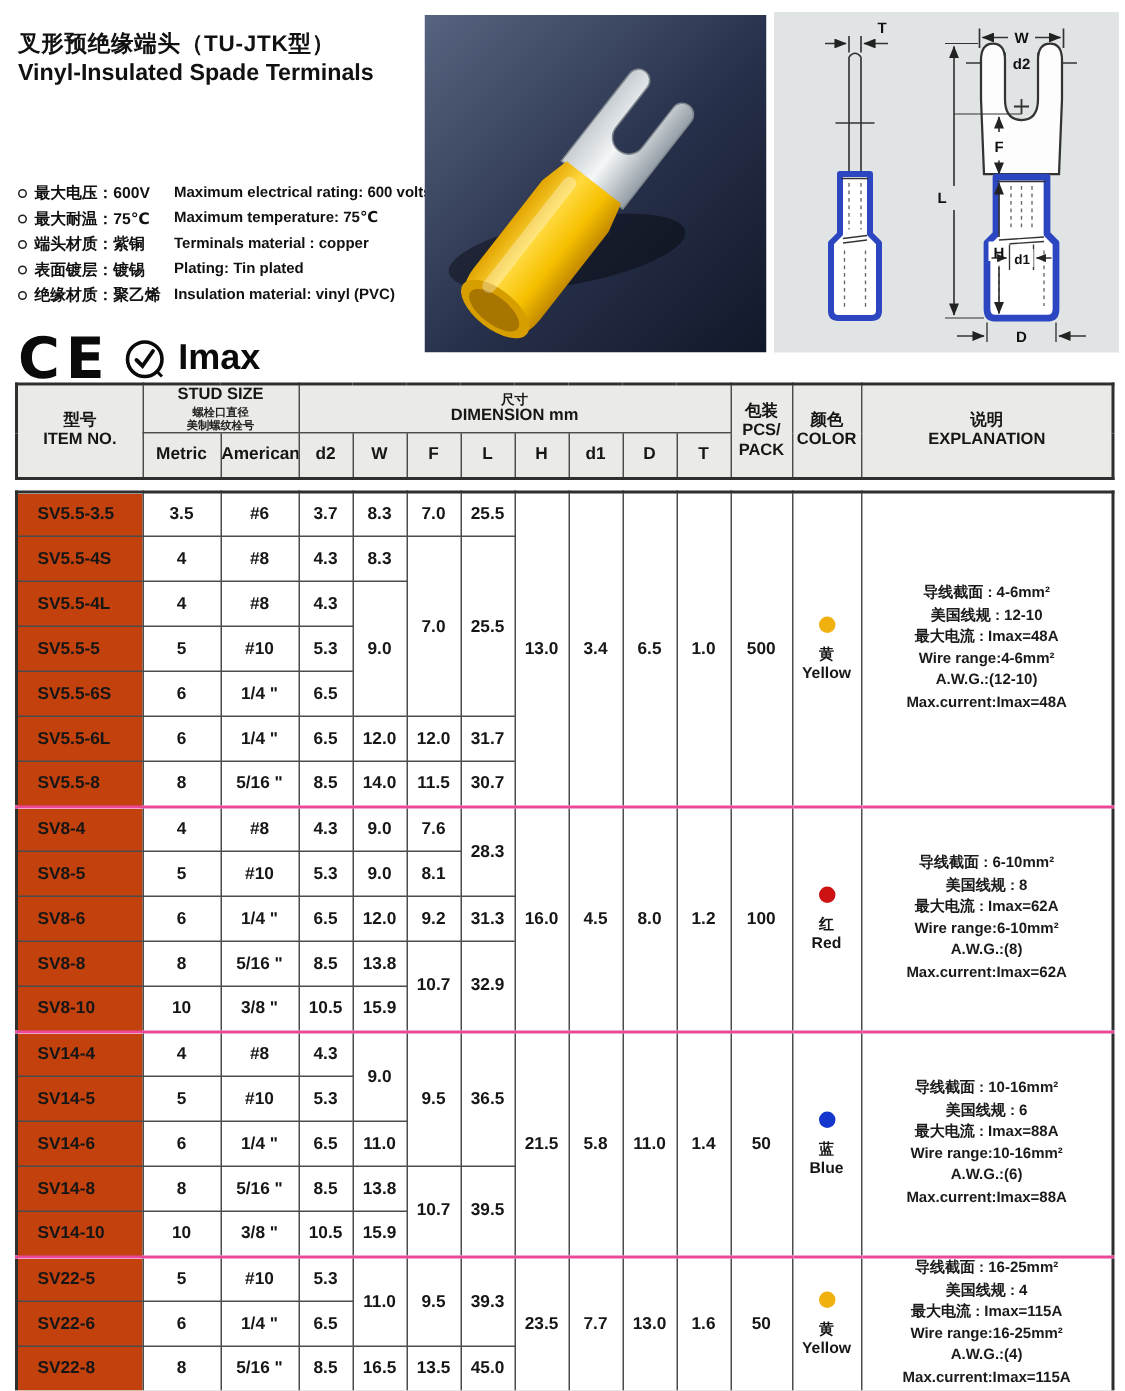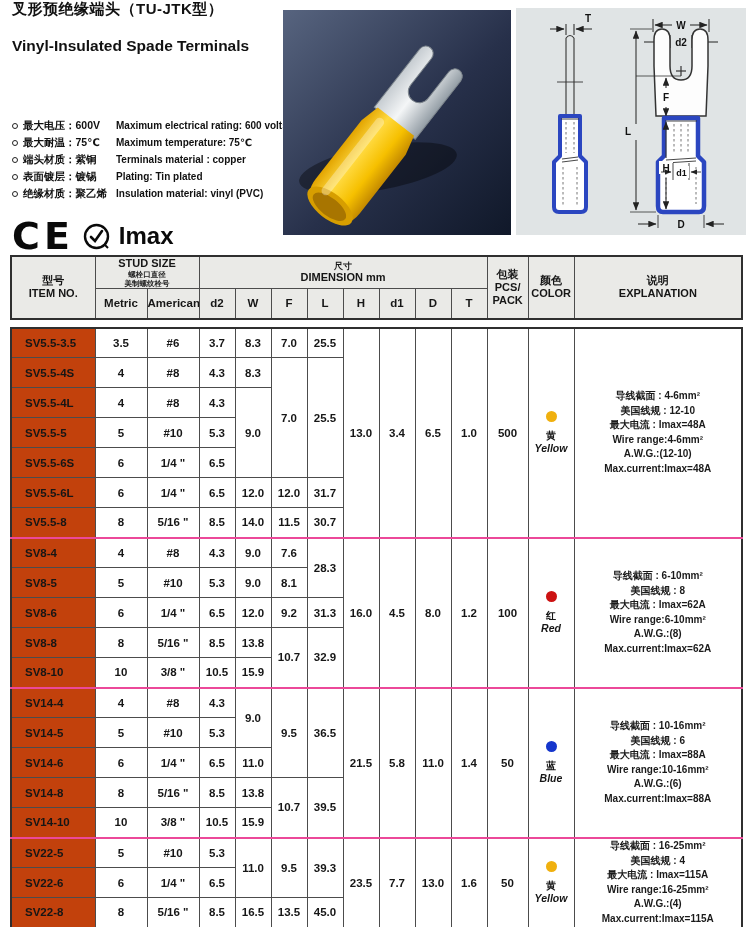--- a/index.html
+++ b/index.html
@@ -1,22 +1,22 @@
 <!DOCTYPE html>
 <html><head>
 <meta charset="utf-8">
 <style>
   * { margin:0; padding:0; box-sizing:border-box; }
   body { background:#ffffff; font-family:"Liberation Sans","DejaVu Sans",sans-serif; }
   .page { position:relative; width:750px; height:927px; background:#fff; overflow:hidden; }
 
   
-  .top-left { position:absolute; left:12px; top:0; width:268px; }
+  .top-left { position:absolute; left:12px; top:20px; width:268px; }
   .title-zh { font-size:15px; font-weight:bold; color:#111; letter-spacing:0.5px; }
-  .title-en { font-size:15.5px; font-weight:bold; color:#111; margin-top:18px; }
+  .title-en { font-size:15.5px; font-weight:bold; color:#111; margin-top:1px; }
   .spec-list { margin-top:62px; }
   .spec-row { display:flex; align-items:center; height:17px; }
   .bullet { width:6px; height:6px; border:1.6px solid #222; border-radius:50%; margin-right:5px; flex:0 0 auto; }
   .szh { font-size:10.5px; font-weight:bold; color:#111; width:93px; flex:0 0 auto; }
   .sen { font-size:10px; font-weight:bold; color:#111; white-space:nowrap; }
   .logos { display:flex; align-items:center; margin-top:12px; gap:9px; }
   .ce { font-size:38px; font-weight:bold; color:#0a0a0a; letter-spacing:4px; font-family:"DejaVu Sans",sans-serif; }
   .rohs { font-size:24px; font-weight:bold; color:#0a0a0a; }
 
   
@@ -38,21 +38,21 @@
   .stud-zh { display:flex; justify-content:space-between; padding:0 3px; font-size:7.5px; line-height:9px; color:#222;flex-direction:column; }
   table.body { margin-top:0; }
   table.body tr { height:30px; }
   table.body td.item { background:#c2410c; text-align:left; padding-left:13px; }
   tr.gs td { border-top:2px solid #ec4899; }
   td.expl { text-align:left; vertical-align:middle; padding:4px 4px 4px 10px; }
   td.expl div { font-size:10px; line-height:14.5px; font-weight:bold; color:#1a1a1a; white-space:nowrap; }
   td.ccell { vertical-align:middle; }
   .dot { display:inline-block; width:11px; height:11px; border-radius:50%; background:#ccc; }
   .czh { font-size:10px; line-height:12px; margin-top:6px; }
-  .cen { font-size:10.5px; line-height:12px;font-style:italic; }
+  .cen { font-size:10.5px; line-height:12px; }
 
   svg text { font-family:"Liberation Sans","DejaVu Sans",sans-serif; }
 </style>
 </head>
 <body>
 
 <div class="page">
 
   <div class="top-left">
     <div class="title-zh">叉形预绝缘端头（TU-JTK型）</div>

